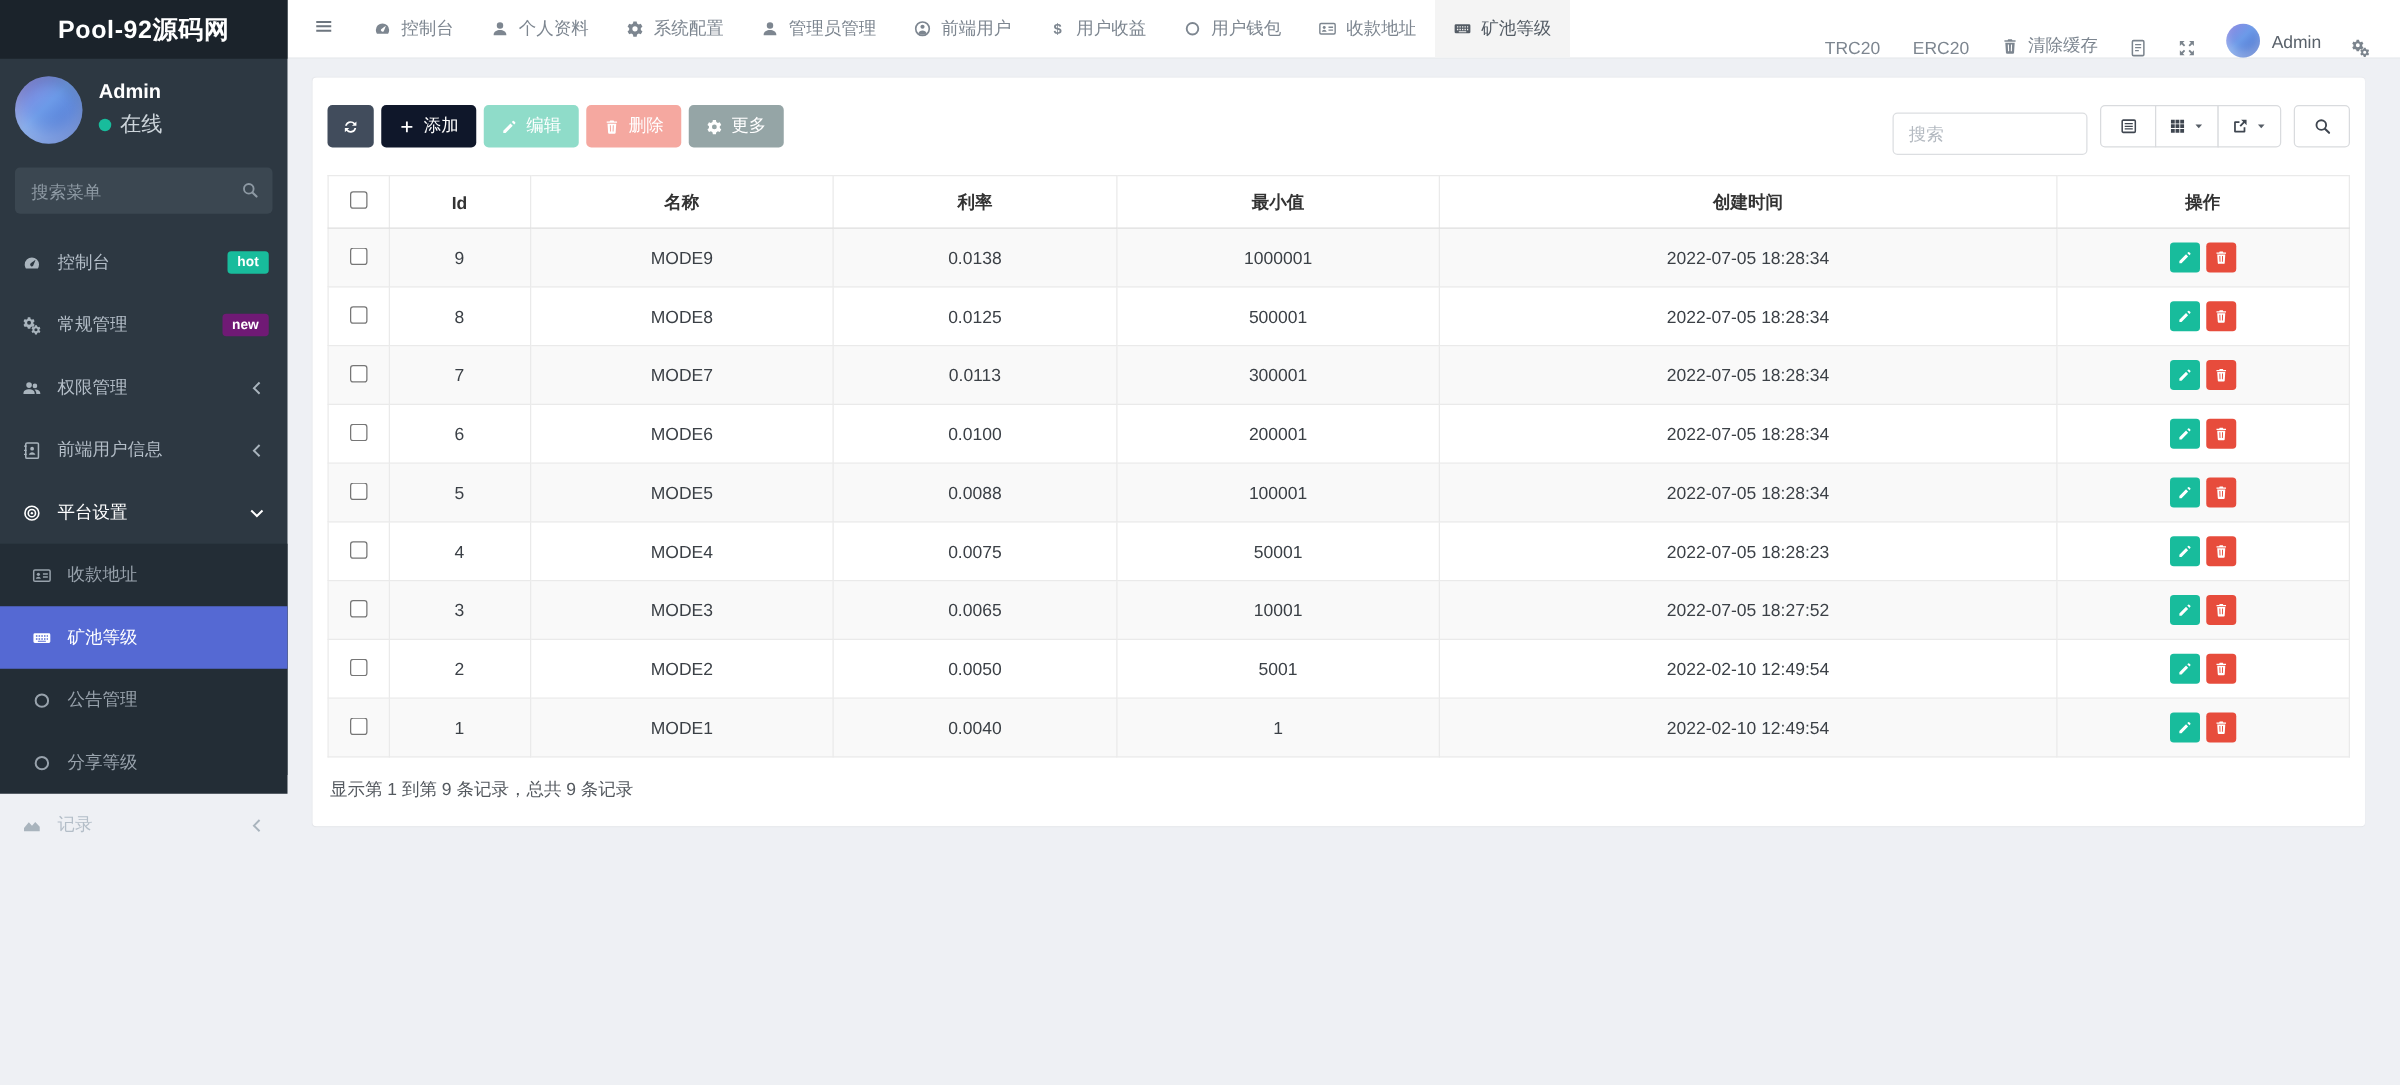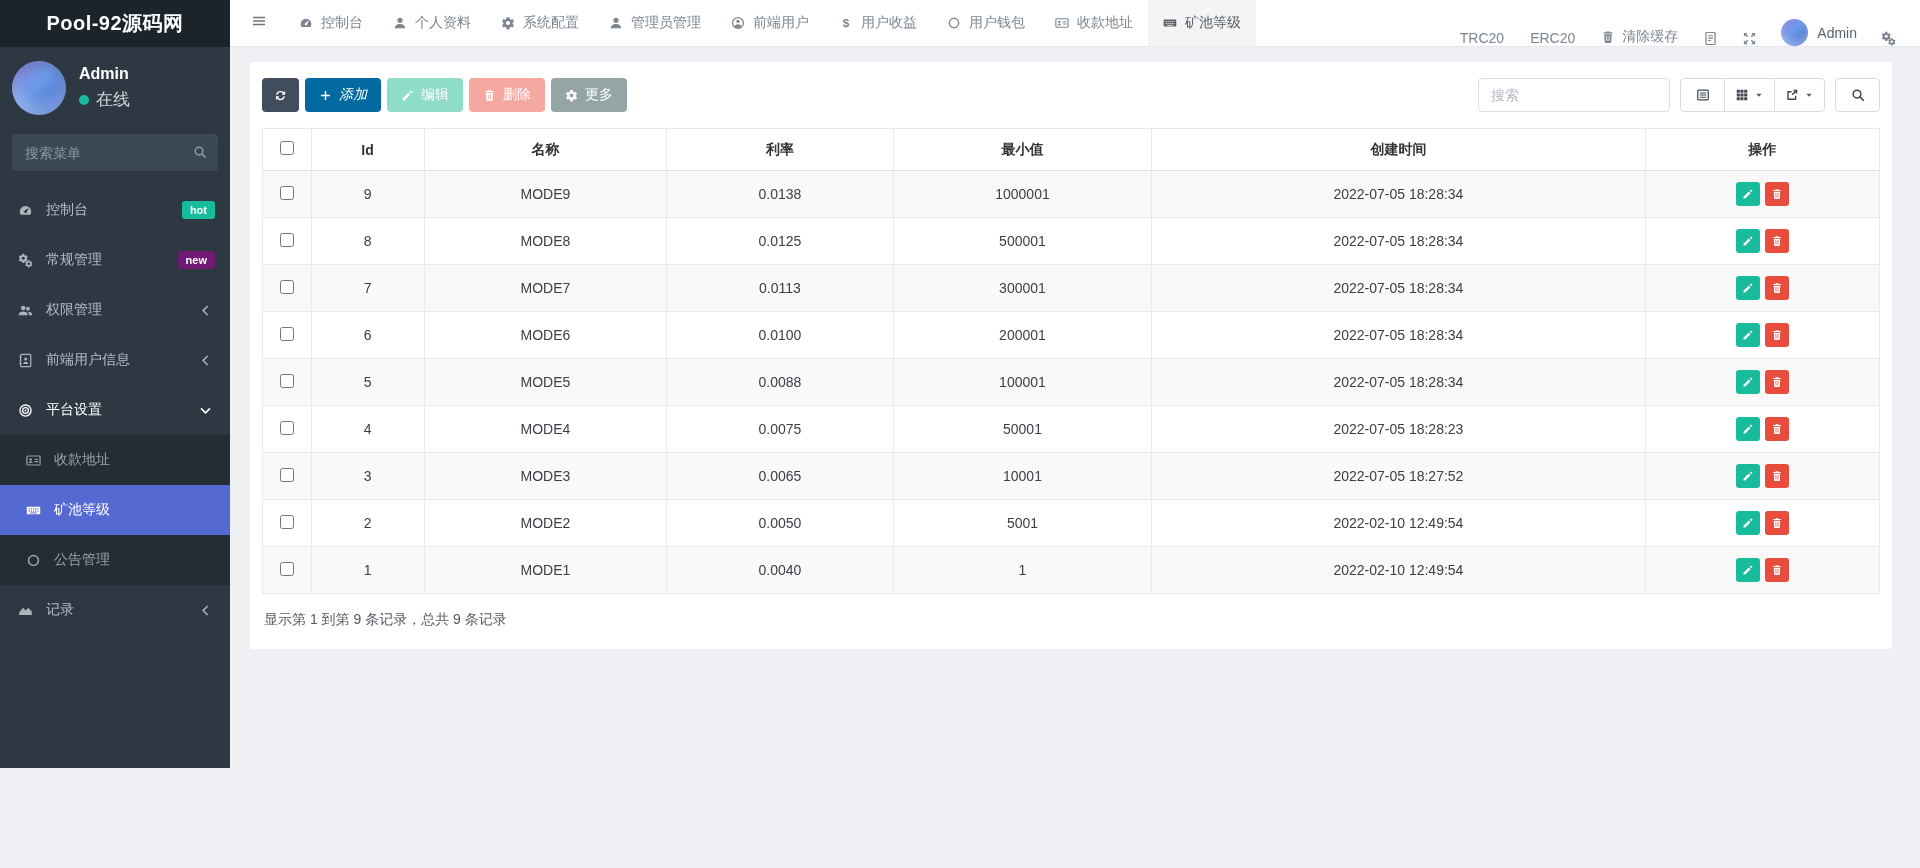--- a/index.html
+++ b/index.html
@@ -6,21 +6,21 @@
   html, body { width: 1920px; height: 868px; overflow: hidden; }
   body {
     font-family: "Liberation Sans", "DejaVu Sans", sans-serif;
     background: #eef0f4;
     color: #333;
   }
   .icon { display: inline-flex; align-items: center; justify-content: center; line-height: 1; }
   .icon svg { width: 1em; height: 1em; display: block; }
 
   
-  .sidebar { position: fixed; left: 0; top: 0; width: 230px; height: 768px; background: #2d3842; z-index: 20; }
+  .sidebar { position: fixed; left: 0; top: 0; width: 230px; height: 620px; background: #2d3842; z-index: 20; }
   .brand { height: 47px; background: #1b232b; color: #fff; display: flex; align-items: center; justify-content: center;
            font-size: 20px; font-weight: bold; letter-spacing: .5px; }
   .user-panel { display: flex; align-items: center; gap: 13px; padding: 14px 12px 10px; }
   .avatar { width: 54px; height: 54px; border-radius: 50%; flex: 0 0 54px;
             background: linear-gradient(135deg, #9187e2 0%, #6c9ae8 45%, #3f64c4 100%);
             box-shadow: inset 0 -10px 14px rgba(255,255,255,.28), inset 0 6px 10px rgba(0,0,0,.15); }
   .user-name { color: #fff; font-weight: bold; font-size: 16px; }
   .user-status { color: #ccd4da; font-size: 17px; display: flex; align-items: center; gap: 7px; margin-top: 5px; }
   .dot { width: 10px; height: 10px; border-radius: 50%; background: #18bc9c; }
   .side-search { position: relative; margin: 9px 12px 14px; }
@@ -62,27 +62,27 @@
   
   .content { margin-left: 230px; padding: 15px 28px 0 20px; }
   .card { background: #fff; border-radius: 3px; padding: 16px 12px 20px; box-shadow: 0 0 1px rgba(0,0,0,.06); }
 
   .toolbar { display: flex; align-items: center; }
   .toolbar-left { display: flex; gap: 6px; }
   .btn { display: inline-flex; align-items: center; gap: 7px; border: none; border-radius: 4px; color: #fff;
          font-size: 14px; padding: 0 14px; height: 34px; cursor: pointer; font-family: inherit; }
   .btn .icon { font-size: 13px; }
   .btn-dark { background: #414c5c; padding: 0 12px; }
-  .btn-success { background: #0369a1; font-style: italic; }
+  .btn-success { background: #0f172a; }
   .btn-success-light { background: #8fdcc9; }
   .btn-danger-light { background: #f5a8a0; }
   .btn-gray { background: #95a5a6; }
   .toolbar-right { margin-left: auto; display: flex; align-items: center; gap: 10px; }
-  .tbl-search { width: 192px; height: 34px; border: 1px solid #dcdee1; border-radius: 4px; padding: 0 12px;
-                font-size: 14px; color: #555; font-family: inherit; }
+  .tbl-search { width: 156px; height: 34px; border: 1px solid #dcdee1; border-radius: 4px; padding: 0 12px;
+                font-size: 14px; color: #555; font-family: inherit; margin-top: 12px; }
   .tbl-search::placeholder { color: #b4bac1; }
   .btn-group { display: flex; }
   .gbtn { display: inline-flex; align-items: center; justify-content: center; gap: 5px; background: #fff;
           border: 1px solid #d9dbde; color: #3f4650; height: 34px; min-width: 45px; padding: 0 10px; cursor: pointer; }
   .btn-group .gbtn { border-radius: 0; margin-left: -1px; }
   .btn-group .gbtn:first-child { border-radius: 4px 0 0 4px; margin-left: 0; }
   .btn-group .gbtn:last-child { border-radius: 0 4px 4px 0; }
   .gbtn.single { border-radius: 4px; }
   .gbtn .icon { font-size: 14px; }
   .gbtn .caret { font-size: 10px; color: #565d66; }
@@ -214,20 +214,28 @@
             </span>
             <span>矿池等级</span>
           </div>
           <div class="menu-item">
             <span class="icon">
               <svg viewBox="0 0 16 16">
                 <circle cx="8" cy="8" r="5.3" fill="none" stroke="currentColor" stroke-width="1.7"></circle>
               </svg>
             </span>
             <span>公告管理</span>
+          </div>
+          <div class="menu-item">
+            <span class="icon">
+              <svg viewBox="0 0 16 16">
+                <circle cx="8" cy="8" r="5.3" fill="none" stroke="currentColor" stroke-width="1.7"></circle>
+              </svg>
+            </span>
+            <span>分享等级</span>
           </div>
         </div>
         <div class="menu-item">
           <span class="icon">
             <svg viewBox="0 0 16 16">
               <path fill="currentColor" d="M1.3 12.9h13.4V9L10.9 5 8.1 8 5.4 5.1 1.3 10z"></path>
             </svg>
           </span>
           <span>记录</span>
           <span class="icon chev">

